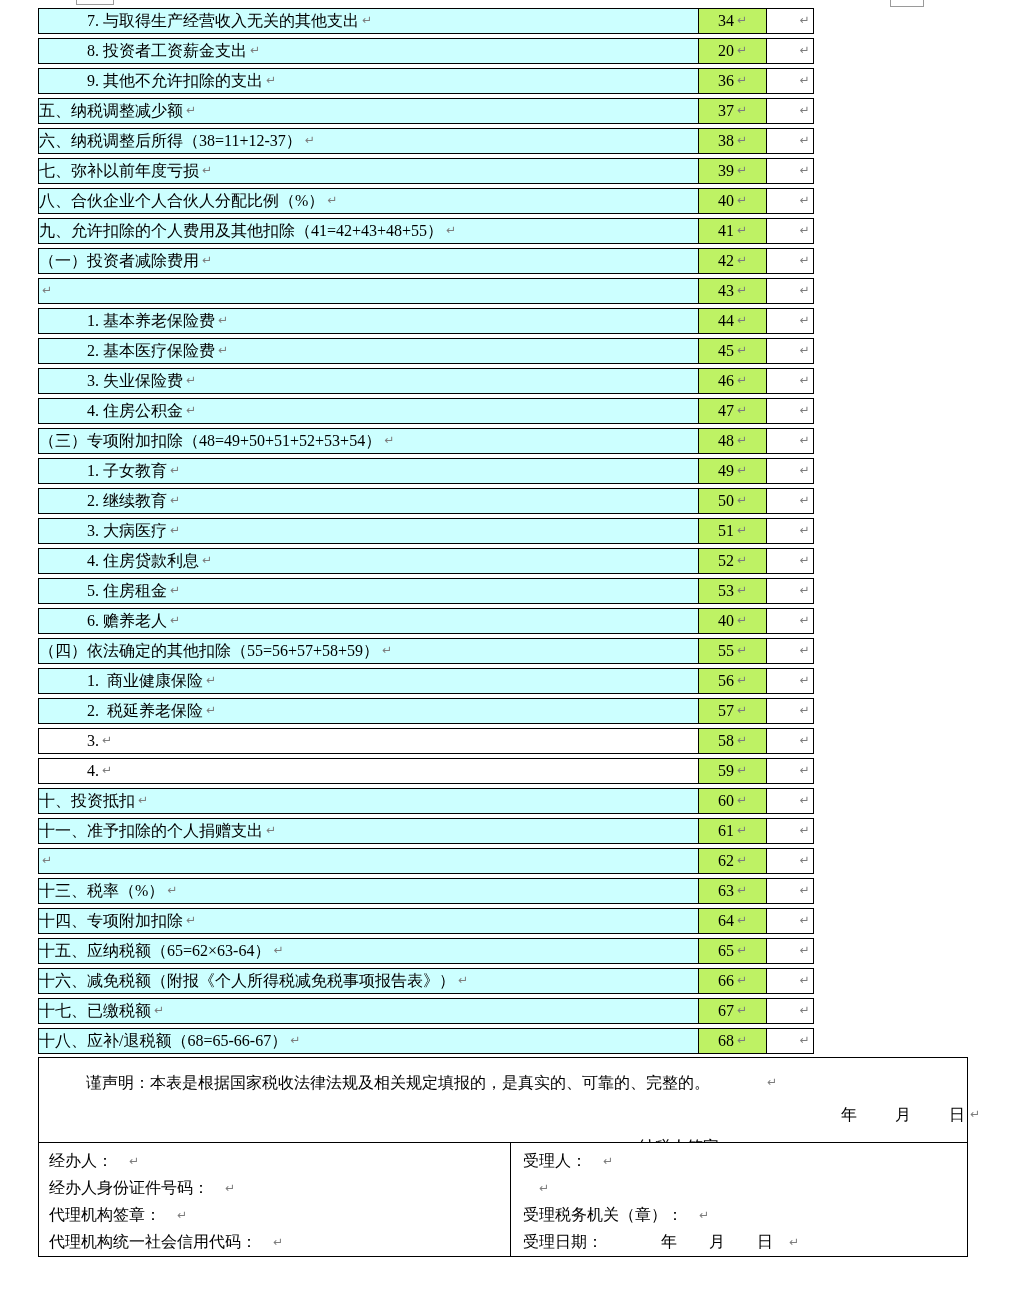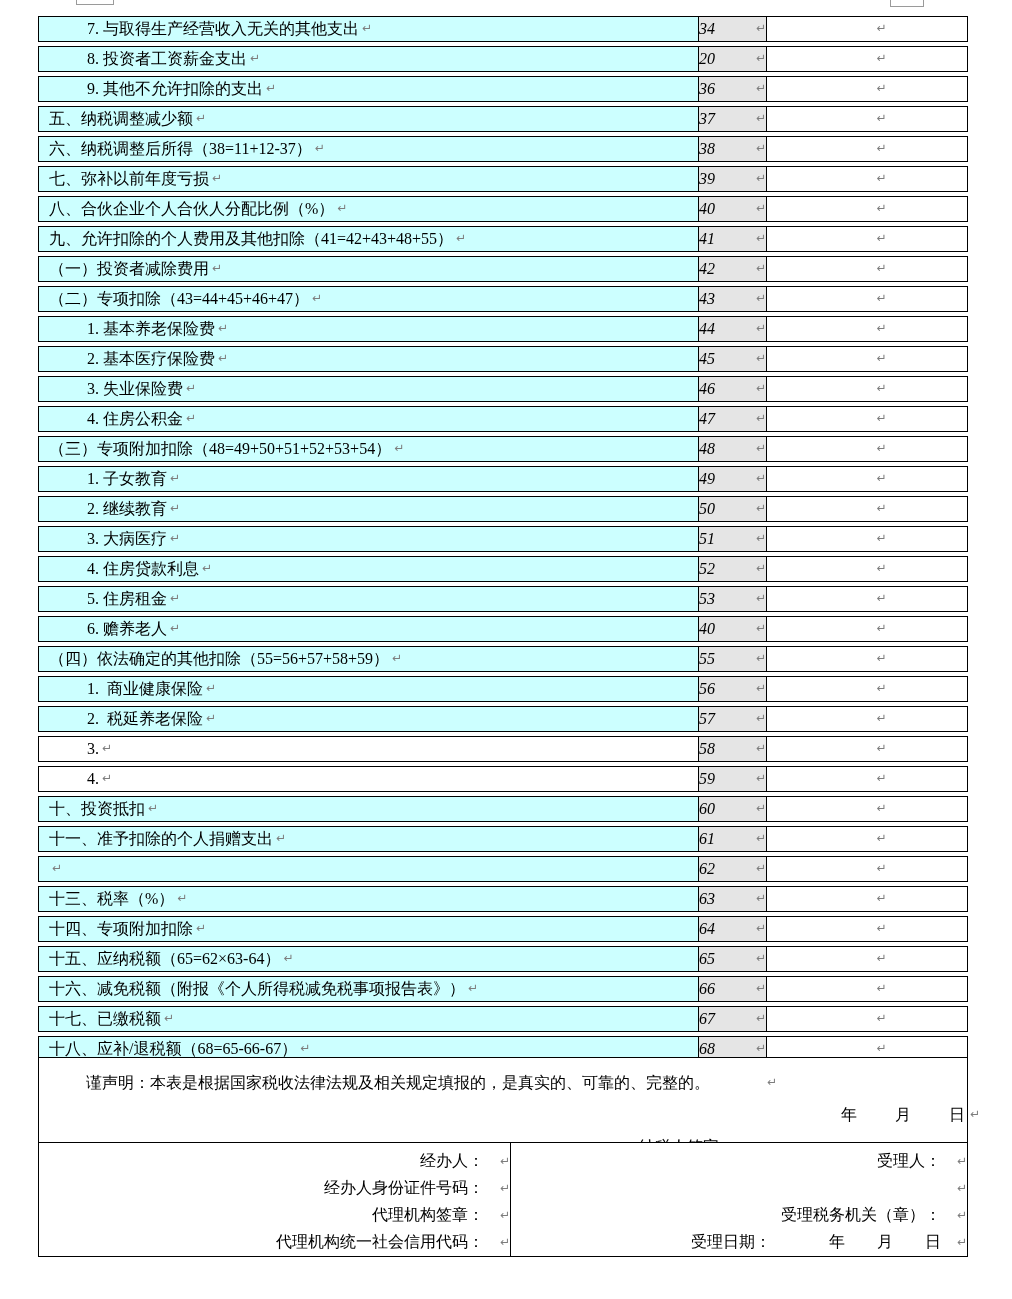--- a/index.html
+++ b/index.html
@@ -4,40 +4,40 @@
 <style>
   html,body{margin:0;padding:0;}
   body{
     width:1012px;height:1299px;position:relative;overflow:hidden;
     background:#ffffff;
     font-family:"Liberation Serif","DejaVu Serif",serif;
     color:#000;
   }
   
   .tax-table{
-    position:absolute;left:38px;top:8px;width:930px;margin-top:8px;
+    position:absolute;left:38px;top:8px;width:776px;
   }
   .trow{
     display:flex;height:26px;margin-bottom:4px;box-sizing:border-box;
     position:relative;
   }
   .trow:last-child{margin-bottom:0;}
   .cell{
     box-sizing:border-box;display:flex;align-items:center;
     border:1px solid #000;height:26px;overflow:hidden;
   }
   .c-label{
-    width:660px;background:#ccffff;padding-left:10px;
+    width:660px;background:#ccffff;
     font-size:16px;white-space:pre;border-right:none;
   }
   .c-label.ind{padding-left:48px;}
   .c-label.wht{background:#ffffff;}
   .c-num{
-    width:68px;background:#e5e5e5;justify-content:space-between;
-    font-size:16px;border-right:none;font-style:italic;
+    width:68px;background:#bef264;justify-content:center;
+    font-size:16px;border-right:none;
   }
   .c-value{
     flex:1;background:#ffffff;justify-content:center;padding-left:26px;
   }
   .mark{
     color:#7d7d7d;font-size:12px;margin-left:3px;line-height:1;
     font-family:"DejaVu Sans",sans-serif;position:relative;top:-1px;
     flex:0 0 auto;
   }
   
@@ -50,21 +50,21 @@
   }
   .decl-sign-label{position:absolute;left:600px;top:47px;font-size:16px;margin-top:32px;}
   .decl-year{position:absolute;left:802px;top:47px;font-size:16px;}
   .decl-month{position:absolute;left:856px;top:47px;font-size:16px;}
   .decl-day{position:absolute;left:910px;top:47px;font-size:16px;}
   .decl-mark1{position:absolute;left:725px;top:18px;}
   .decl-mark2{position:absolute;left:928px;top:50px;}
   
   .agent-box{
     position:absolute;left:38px;top:1142px;width:930px;height:115px;
-    border:1px solid #000;box-sizing:border-box;background:#fff;text-align:right;
+    border:1px solid #000;box-sizing:border-box;background:#fff;
   }
   .agent-col-left{
     position:absolute;left:0;top:0;bottom:0;width:472px;
     border-right:1px solid #000;box-sizing:border-box;
     padding:4px 0 0 10px;
   }
   .agent-col-right{
     position:absolute;left:472px;top:0;bottom:0;right:0;
     padding:4px 0 0 12px;
   }
@@ -182,21 +182,21 @@
       <div class="cell c-label"><span>（一）投资者减除费用</span><span class="mark">↵</span></div>
       <div class="cell c-num">
         <span>42</span>
         <span class="mark">↵</span>
       </div>
       <div class="cell c-value">
         <span class="mark">↵</span>
       </div>
     </div>
     <div class="trow">
-      <div class="cell c-label"><span>（二）专项扣除（43=44+45+46+47）</span><span class="mark">↵</span></div>
+      <div class="cell c-label"><span class="mark">↵</span></div>
       <div class="cell c-num">
         <span>43</span>
         <span class="mark">↵</span>
       </div>
       <div class="cell c-value">
         <span class="mark">↵</span>
       </div>
     </div>
     <div class="trow">
       <div class="cell c-label ind"><span>1. 基本养老保险费</span><span class="mark">↵</span></div>

